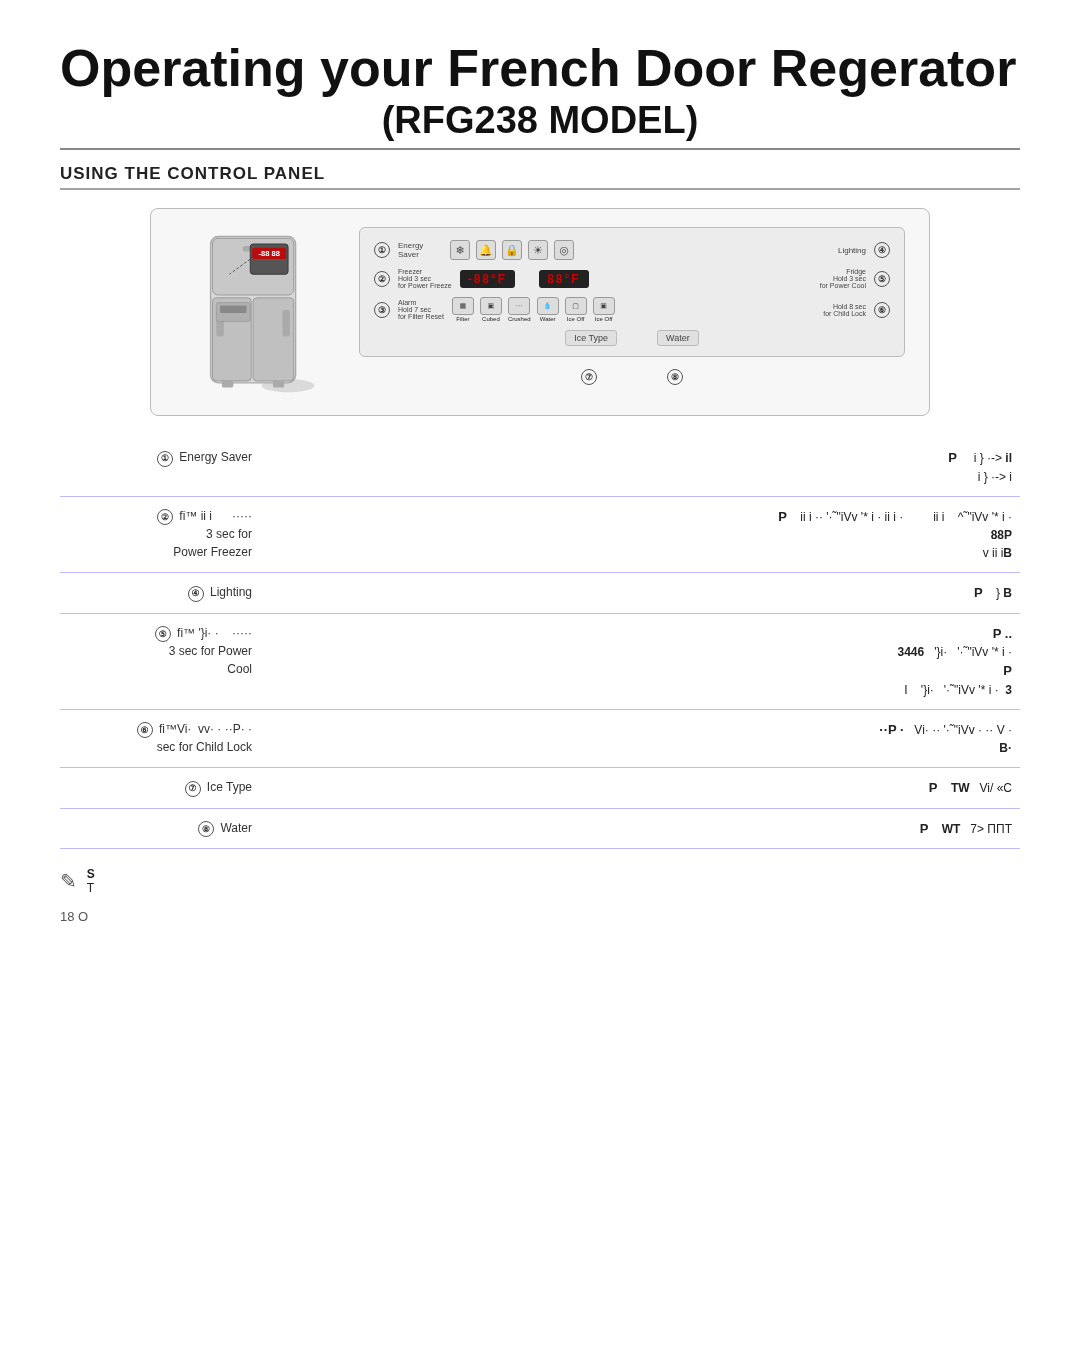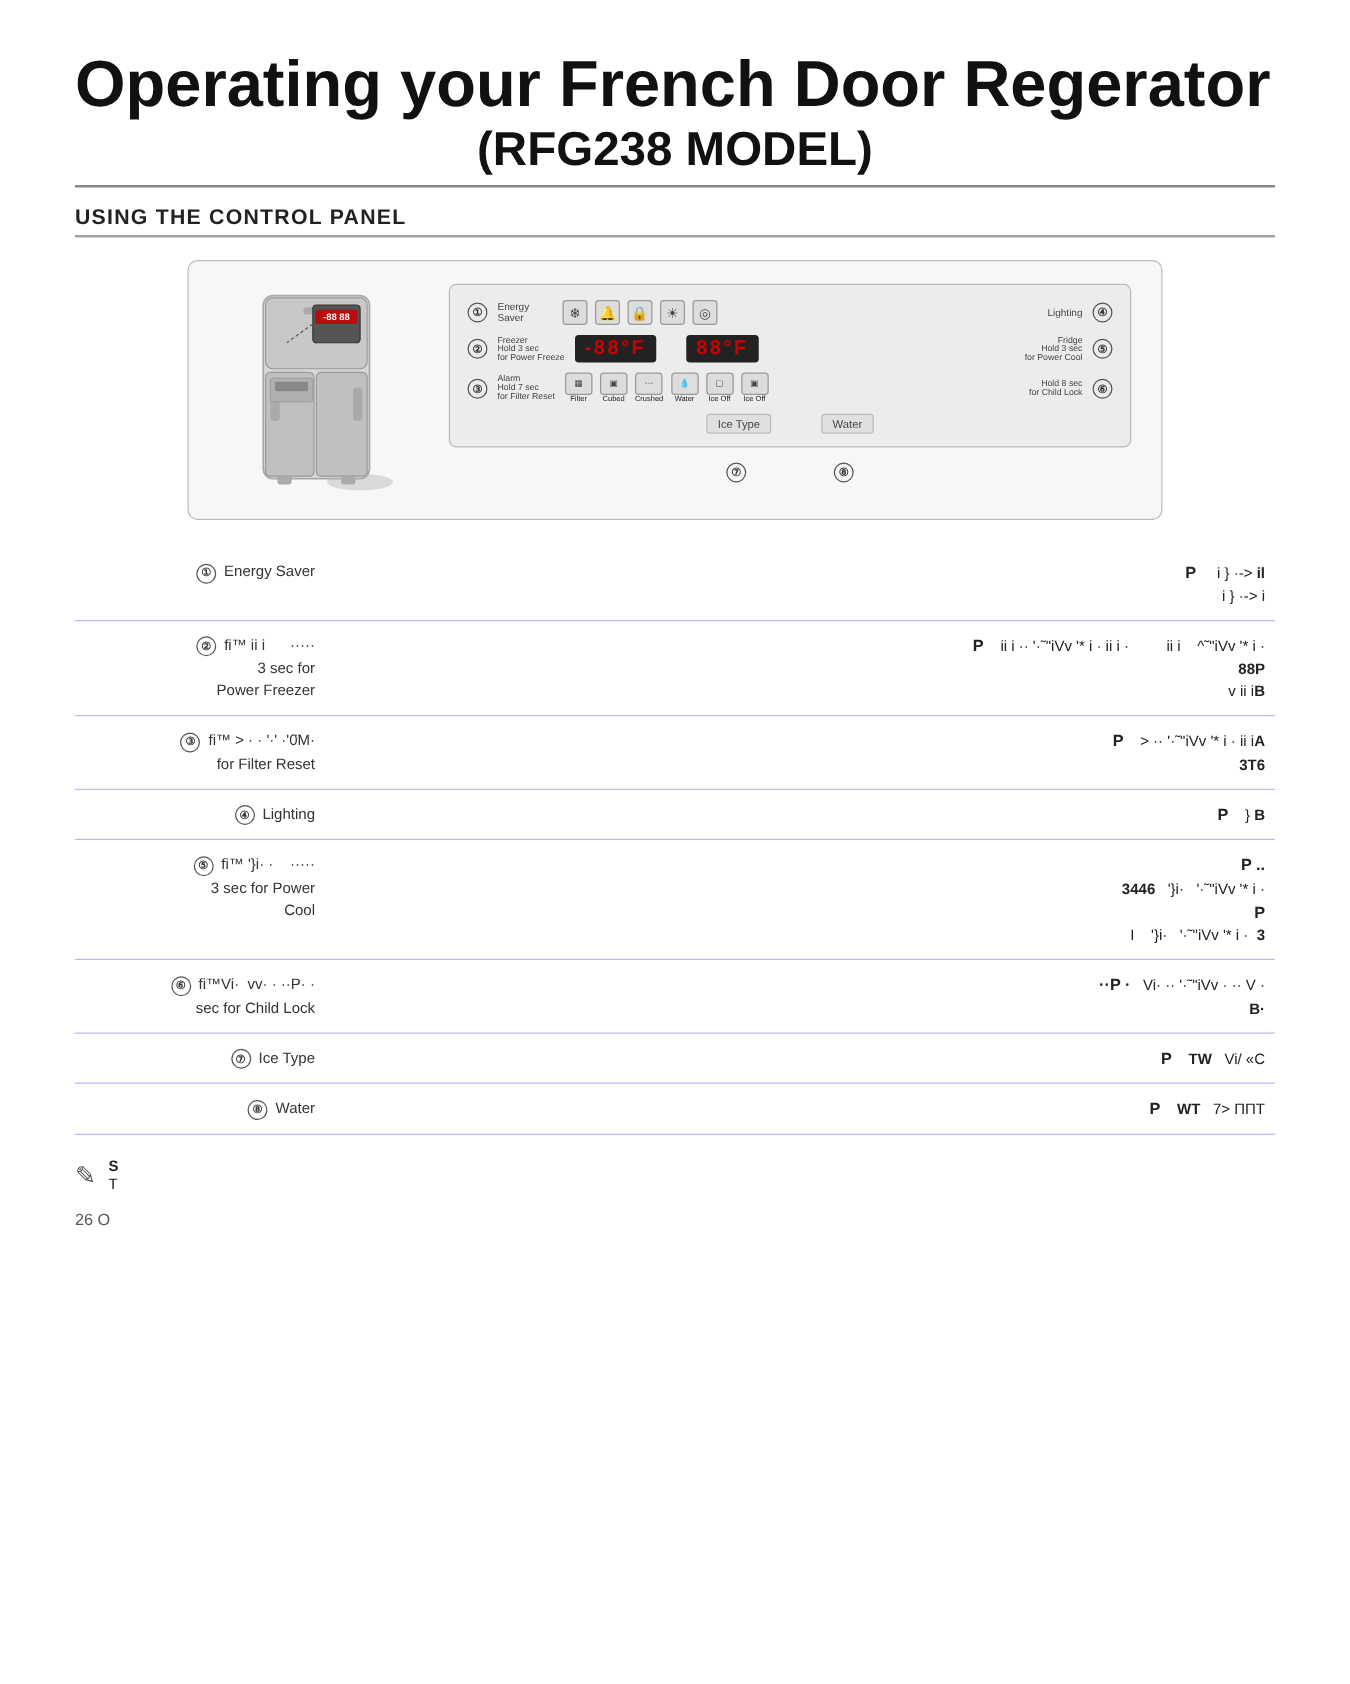--- a/index.html
+++ b/index.html
@@ -95,21 +95,21 @@
       font-weight: 700;
       color: #333;
       flex-shrink: 0;
     }
     .panel-label {
       font-size: 9px;
       color: #444;
       min-width: 44px;
     }
     .panel-display {
-      font-size: 16px;
+      font-size: 12px;
       font-weight: 700;
       color: #c00;
       letter-spacing: 2px;
       background: #222;
       padding: 2px 8px;
       border-radius: 3px;
       text-align: right;
     }
     .panel-icons {
       display: flex;
@@ -355,30 +355,20 @@
           <span class="num-circle">②</span> fi™ ii i &nbsp;&nbsp;&nbsp;&nbsp;&nbsp;·····<br>
           <span style="padding-left:20px;">3 sec for<br>&nbsp;&nbsp;&nbsp;&nbsp;&nbsp;Power Freezer</span>
         </td>
         <td class="col-content">
           <span class="press-label">P</span>&nbsp;&nbsp;&nbsp; ii i ·· '·˜"iVv '* i · ii i ·&nbsp;&nbsp;&nbsp;&nbsp;&nbsp;&nbsp;&nbsp;&nbsp; ii i &nbsp;&nbsp; ^˜"iVv '* i ·<br>
           <b>88P</b><br>
           v ii i<b>B</b>
         </td>
       </tr>
 
-      <tr>
-        <td class="col-label">
-          <span class="num-circle">③</span> fi™ &gt; · · '·' ·'0̈M·<br>
-          <span style="padding-left:20px;">for Filter Reset</span>
-        </td>
-        <td class="col-content">
-          <span class="press-label">P</span>&nbsp;&nbsp;&nbsp; &gt; ·· '·˜"iVv '* i · ii i<b>A</b><br>
-          <b>3T6</b>
-        </td>
-      </tr>
 
       <tr>
         <td class="col-label">
           <span class="num-circle">④</span> Lighting
         </td>
         <td class="col-content">
           <span class="press-label">P</span>&nbsp;&nbsp;&nbsp; } <b>B</b>
         </td>
       </tr>
 
@@ -429,15 +419,15 @@
   </table>
 
   <div class="note-box">
     <span class="note-icon">✎</span>
     <span>
       <b>S</b><br>
       <span>T</span>
     </span>
   </div>
 
-  <div class="page-num">26  O</div>
+  <div class="page-num">18  O</div>
 
 </div>
 
 </body></html>

